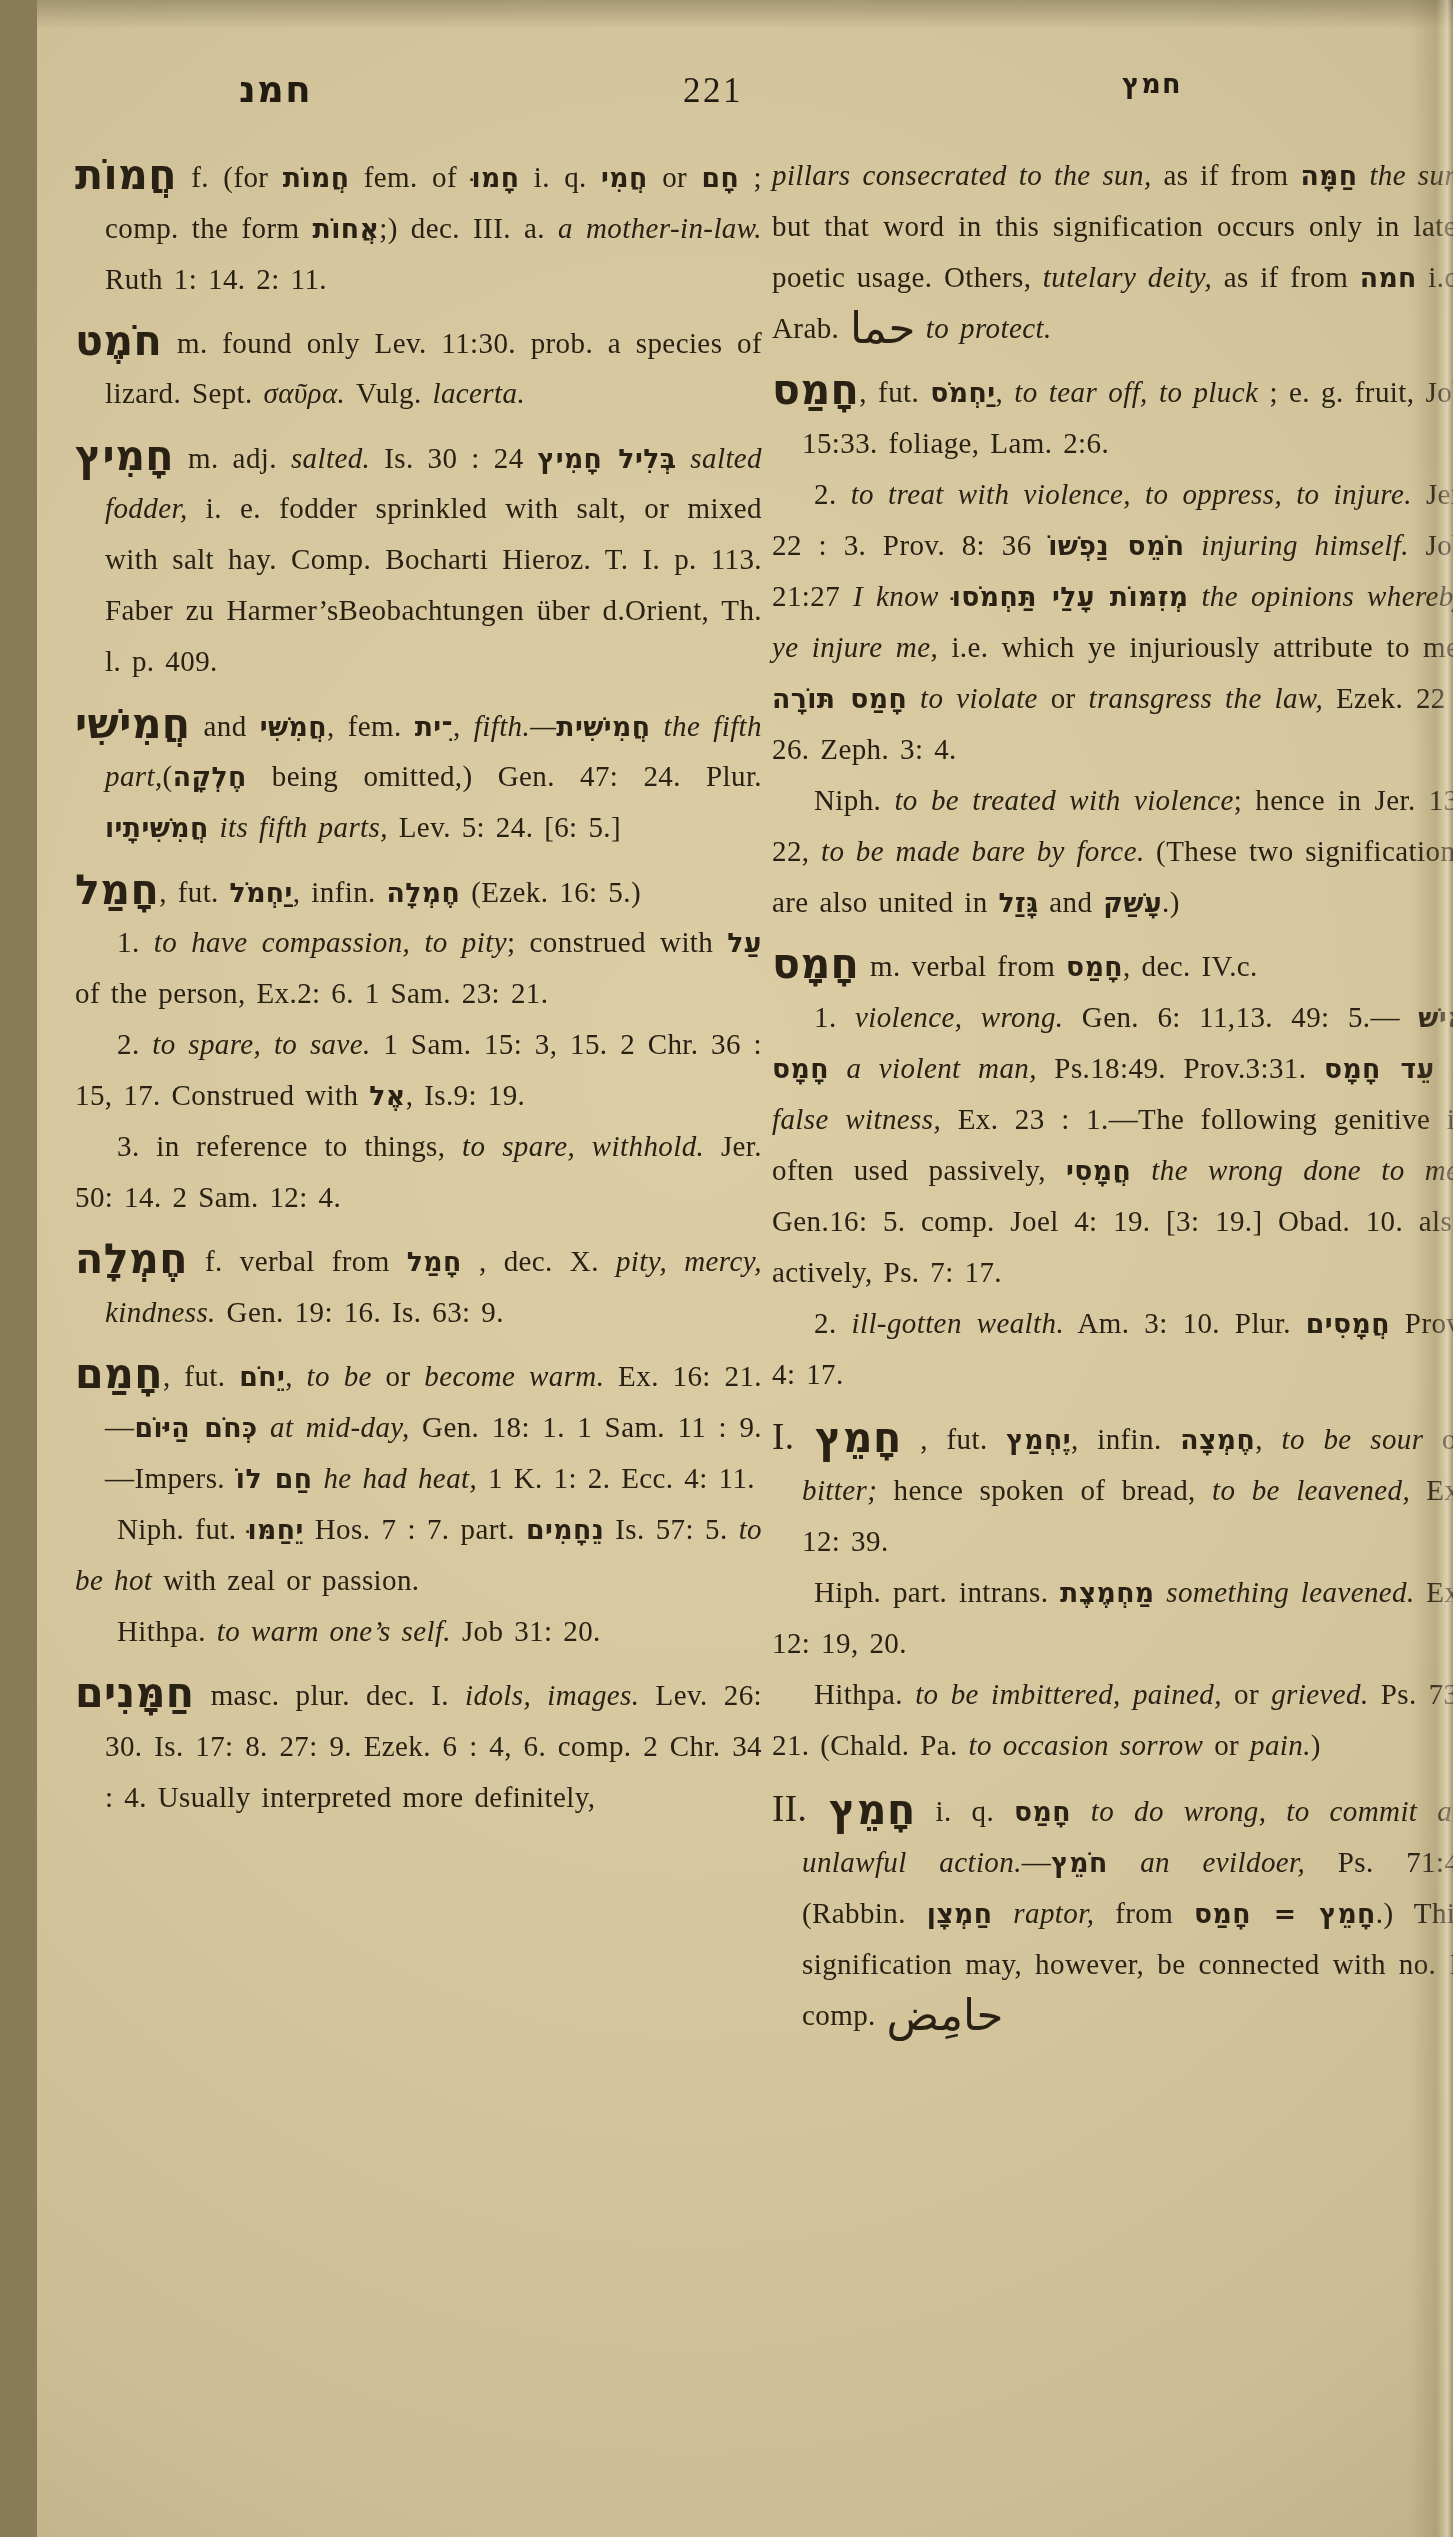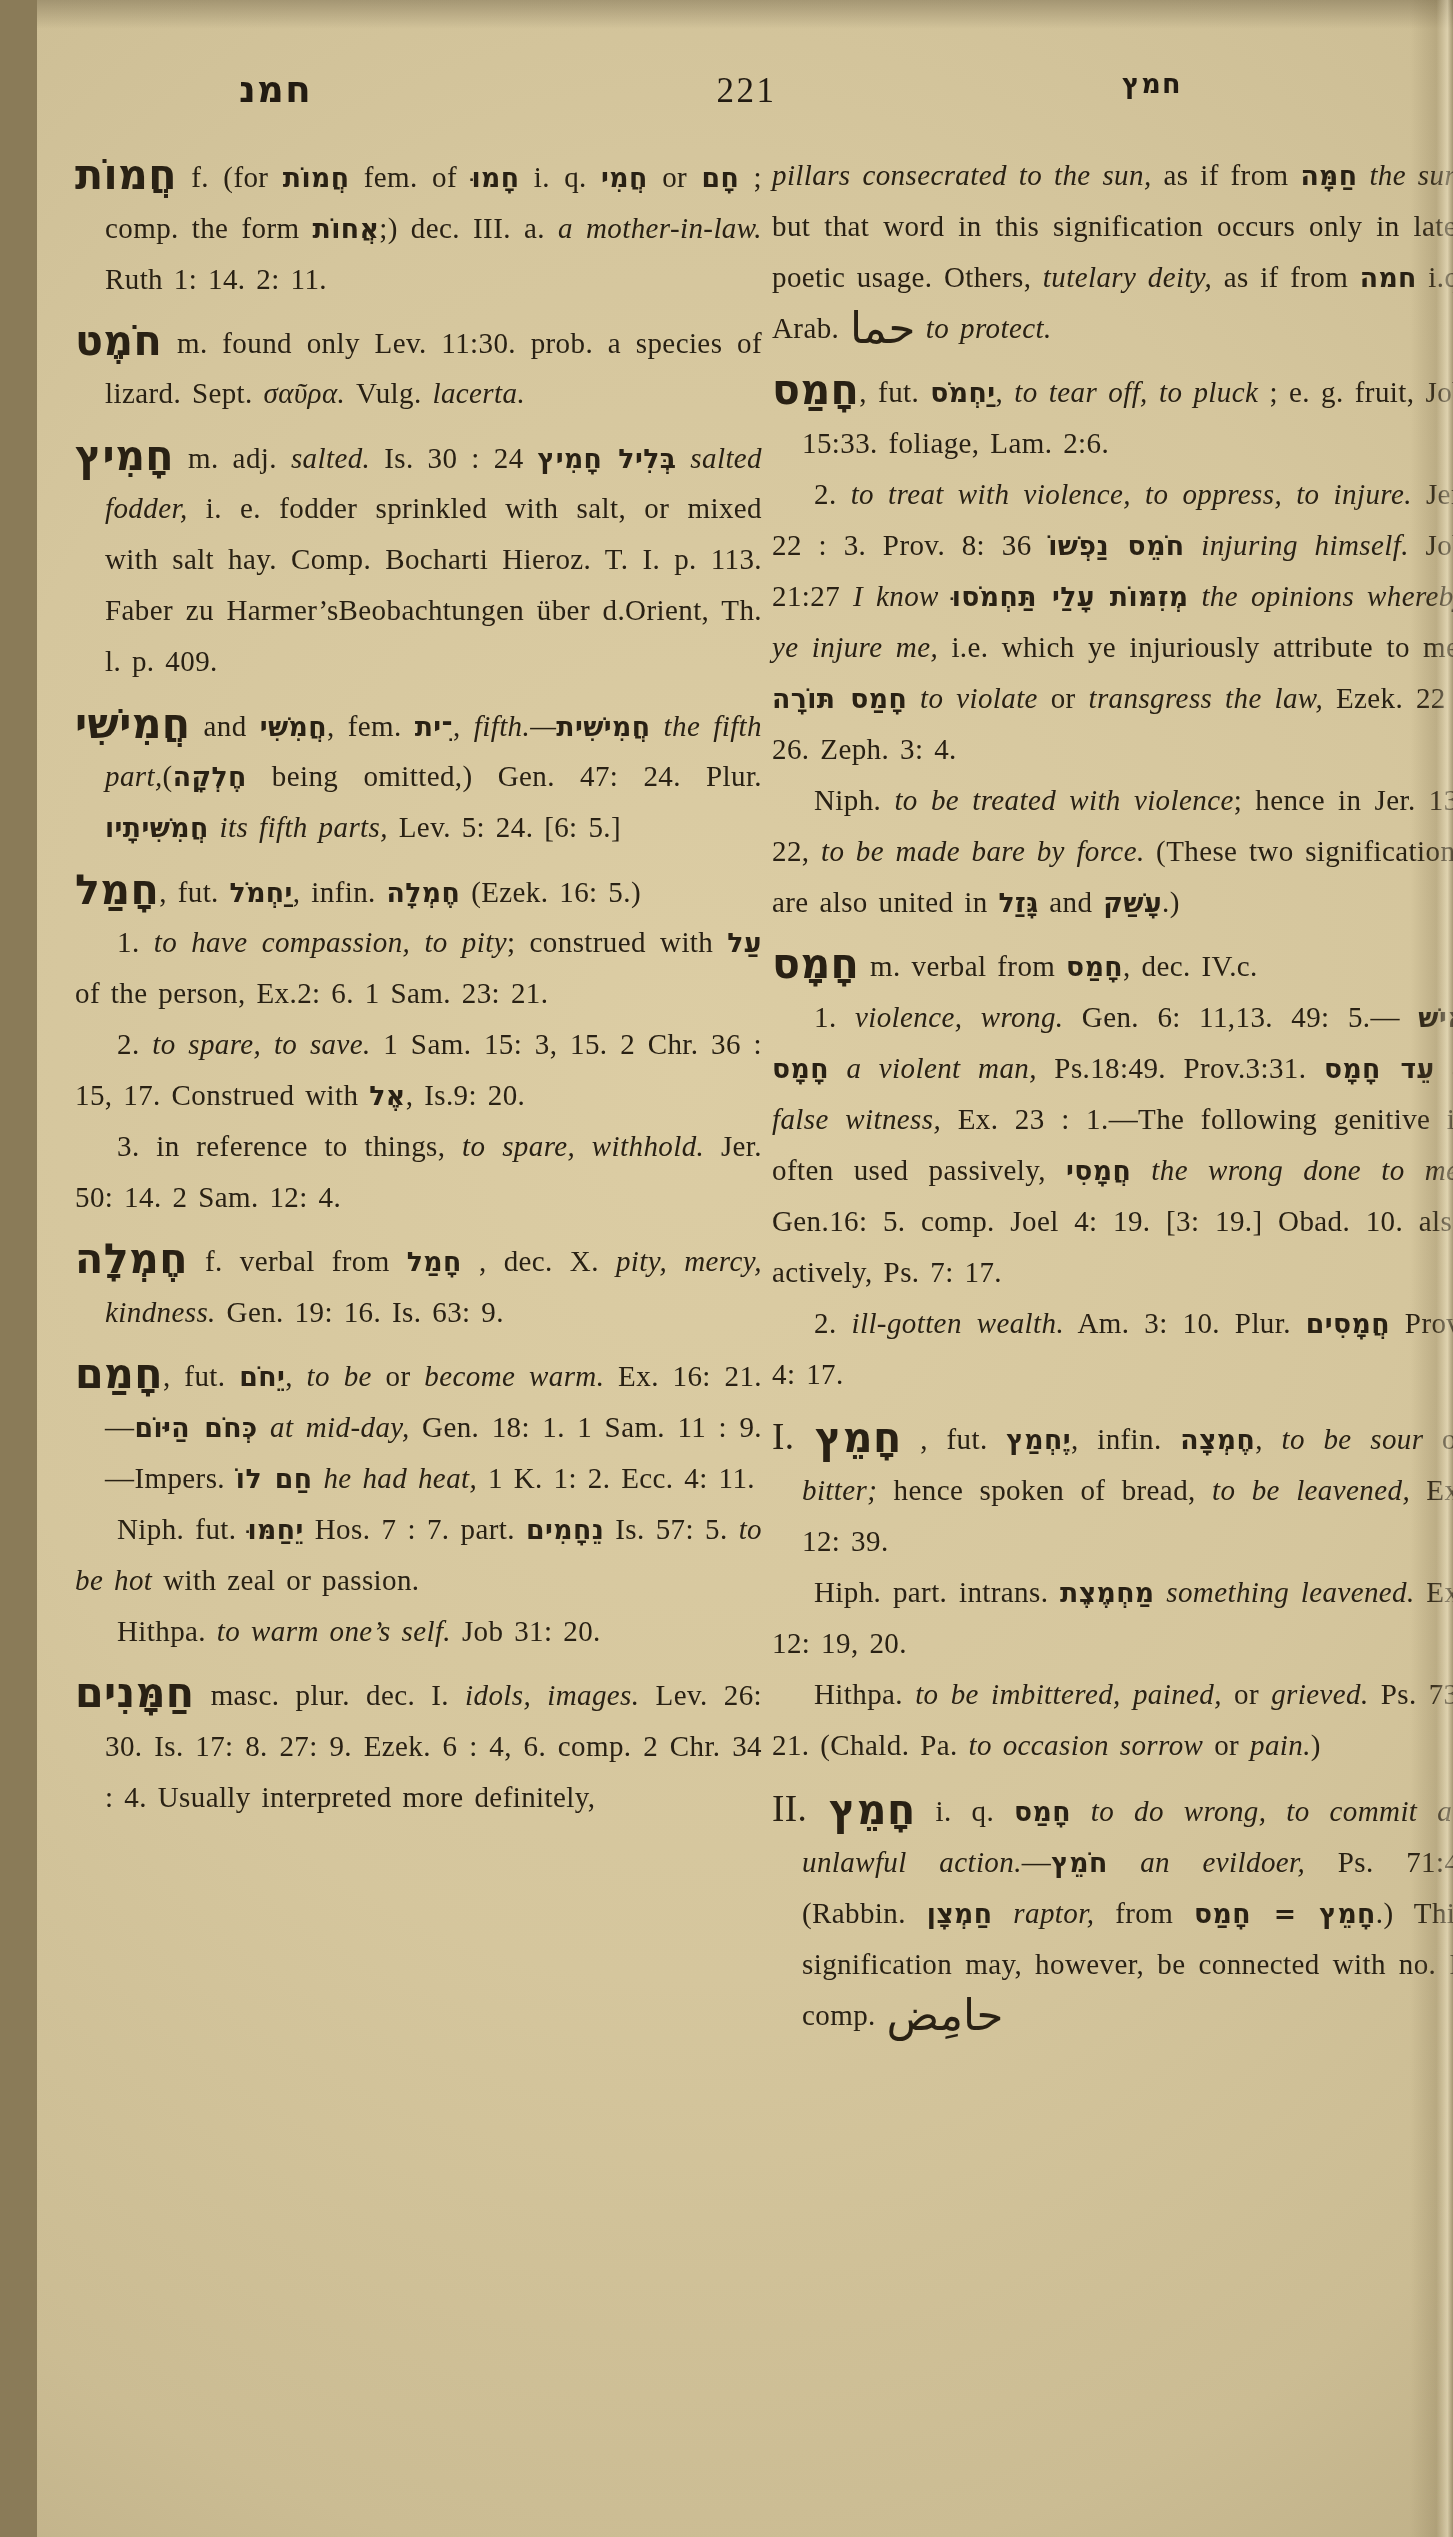--- a/index.html
+++ b/index.html
@@ -25,21 +25,21 @@
     pointer-events:none;
   }
   .header-word{
     position:absolute;top:68px;
     font-family:"DejaVu Sans", sans-serif;font-weight:700;font-size:37px;color:#221b12;
     letter-spacing:1.3px;
   }
   .hw-left{left:202px;}
   .hw-right{left:1085px;font-size:27px;}
   .page-number{
-    position:absolute;top:71px;left:646px;width:127px;text-align:center;
+    position:absolute;top:71px;left:646px;width:127px;text-align:left;
     font-size:35px;color:#221b12;letter-spacing:2.5px;font-family:"Liberation Serif",serif;
   }
   .col{position:absolute;top:150px;}
   .col-left{left:38px;width:687px;}
   .col-right{left:735px;width:695px;}
   .entry{margin:0 0 11.4px 0;}
   .para{
     margin:0;text-align:justify;
     font-size:29px;line-height:51px;color:#292114;
     letter-spacing:0.4px;word-spacing:3.2px;
@@ -72,21 +72,21 @@
       </div>
       <div class="entry">
         <p class="para lead"><span class="run-hw">חָמִיץ</span><span class="run-r"> m. adj. </span><span class="run-i">salted.</span><span class="run-r"> Is. 30 : 24 </span><span class="run-h">בְּלִיל חָמִיץ</span><span class="run-r"> </span><span class="run-i">salted fodder,</span><span class="run-r"> i. e. fodder sprinkled with salt, or mixed with salt hay. Comp. Bocharti Hieroz. T. I. p. 113. Faber zu Harmer’sBeobachtungen über d.Orient, Th. l. p. 409.</span></p>
       </div>
       <div class="entry">
         <p class="para lead"><span class="run-hw">חֲמִישִׁי</span><span class="run-r"> and </span><span class="run-h">חֲמִשִּׁי</span><span class="run-r">, fem. </span><span class="run-h">־ִית</span><span class="run-r">, </span><span class="run-i">fifth.—</span><span class="run-h">חֲמִישִׁית</span><span class="run-r"> </span><span class="run-i">the fifth part,</span><span class="run-r">(</span><span class="run-h">חֶלְקָה</span><span class="run-r"> being omitted,) Gen. 47: 24. Plur. </span><span class="run-h">חֲמִשִּׁיתָיו</span><span class="run-r"> </span><span class="run-i">its fifth parts,</span><span class="run-r"> Lev. 5: 24. [6: 5.]</span></p>
       </div>
       <div class="entry">
         <p class="para lead"><span class="run-hw">חָמַל</span><span class="run-r">, fut. </span><span class="run-h">יַחְמֹל</span><span class="run-r">, infin. </span><span class="run-h">חֶמְלָה</span><span class="run-r"> (Ezek. 16: 5.)</span></p>
         <p class="para sense"><span class="run-r">1. </span><span class="run-i">to have compassion, to pity</span><span class="run-r">; construed with </span><span class="run-h">עַל</span><span class="run-r"> of the person, Ex.2: 6. 1 Sam. 23: 21.</span></p>
-        <p class="para sense"><span class="run-r">2. </span><span class="run-i">to spare, to save.</span><span class="run-r"> 1 Sam. 15: 3, 15. 2 Chr. 36 : 15, 17. Construed with </span><span class="run-h">אֶל</span><span class="run-r">, Is.9: 20.</span></p>
+        <p class="para sense"><span class="run-r">2. </span><span class="run-i">to spare, to save.</span><span class="run-r"> 1 Sam. 15: 3, 15. 2 Chr. 36 : 15, 17. Construed with </span><span class="run-h">אֶל</span><span class="run-r">, Is.9: 19.</span></p>
         <p class="para sense"><span class="run-r">3. in reference to things, </span><span class="run-i">to spare, withhold.</span><span class="run-r"> Jer. 50: 14. 2 Sam. 12: 4.</span></p>
       </div>
       <div class="entry">
         <p class="para lead"><span class="run-hw">חֶמְלָה</span><span class="run-r"> f. verbal from </span><span class="run-h">חָמַל</span><span class="run-r"> , dec. X. </span><span class="run-i">pity, mercy, kindness.</span><span class="run-r"> Gen. 19: 16. Is. 63: 9.</span></p>
       </div>
       <div class="entry">
         <p class="para lead"><span class="run-hw">חָמַם</span><span class="run-r">, fut. </span><span class="run-h">יֵחֹם</span><span class="run-r">, </span><span class="run-i">to be</span><span class="run-r"> or </span><span class="run-i">become warm.</span><span class="run-r"> Ex. 16: 21.—</span><span class="run-h">כְּחֹם הַיּוֹם</span><span class="run-r"> </span><span class="run-i">at mid-day,</span><span class="run-r"> Gen. 18: 1. 1 Sam. 11 : 9.—Impers. </span><span class="run-h">חַם לוֹ</span><span class="run-r"> </span><span class="run-i">he had heat,</span><span class="run-r"> 1 K. 1: 2. Ecc. 4: 11.</span></p>
         <p class="para sense"><span class="run-r">Niph. fut. </span><span class="run-h">יֵחַמּוּ</span><span class="run-r"> Hos. 7 : 7. part. </span><span class="run-h">נֵחָמִים</span><span class="run-r"> Is. 57: 5. </span><span class="run-i">to be hot</span><span class="run-r"> with zeal or passion.</span></p>
         <p class="para sense"><span class="run-r">Hithpa. </span><span class="run-i">to warm one’s self.</span><span class="run-r"> Job 31: 20.</span></p>
       </div>

